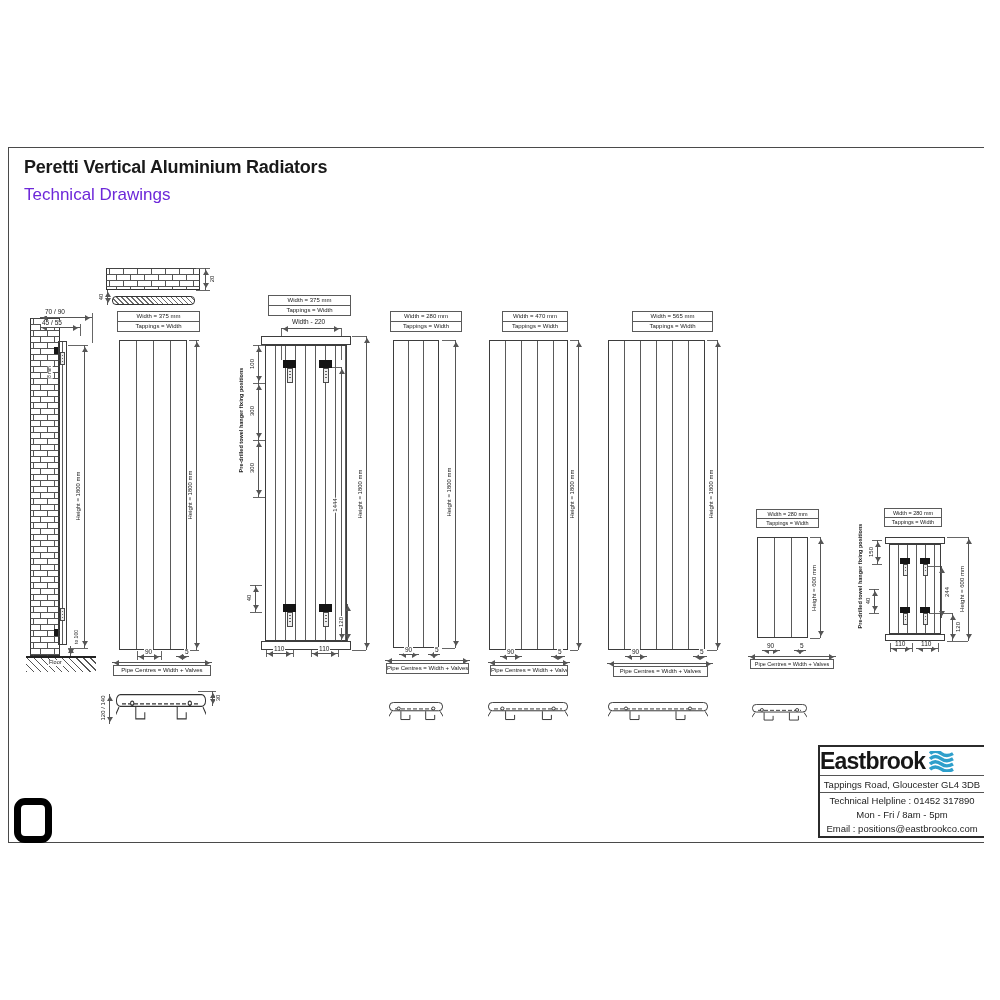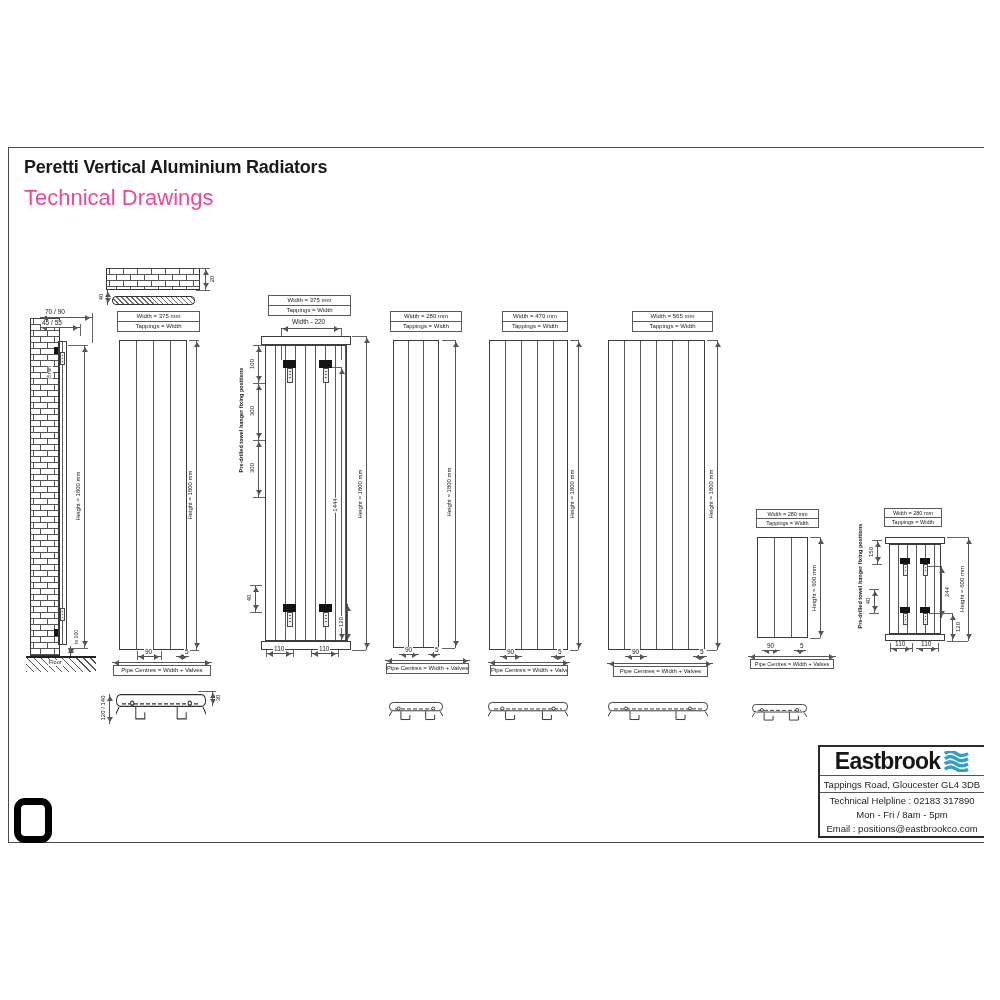--- a/index.html
+++ b/index.html
@@ -1,21 +1,21 @@
 <!DOCTYPE html>
 <html><head>
 <meta charset="utf-8">
 <style>
   *{margin:0;padding:0;box-sizing:border-box}
   html,body{background:#fff}
   .sheet{position:relative;width:984px;height:1000px;background:#fff;
          font-family:"Liberation Sans",sans-serif;color:#1a1a1a;overflow:hidden}
   .frame{position:absolute;left:8px;top:147px;width:983px;height:696px;border:1px solid #4a4a4a}
   .title{position:absolute;left:24px;top:157px;font-size:18px;font-weight:700;letter-spacing:-.2px}
-  .subtitle{position:absolute;left:24px;top:185px;font-size:22px;color:#ec4899}
+  .subtitle{position:absolute;left:24px;top:185px;font-size:17px;color:#6d28d9}
   .abs{position:absolute}
   .blab{position:absolute;border:1px solid #5a5a5a;background:#fff;font-size:6px;line-height:9px;
         text-align:center;white-space:nowrap;overflow:hidden;z-index:5}
   .blab.sm{font-size:5.5px;line-height:8px}
   .dlab{position:absolute;font-size:6.5px;line-height:1;white-space:nowrap;z-index:5;background:#fff;padding:0 1px}
   .rlab{position:absolute;font-size:6px;line-height:1;white-space:nowrap;z-index:5;background:#fff;padding:0 1px;
         transform:translate(-50%,-50%) rotate(-90deg)}
   .rlab.note{font-weight:700;font-size:5.5px}
   .vdim{position:absolute;width:0;border-left:1px solid #555;z-index:2}
   .hdim{position:absolute;height:0;border-top:1px solid #555;z-index:2}
@@ -32,21 +32,21 @@
   .bracket{position:absolute;background:#141414;z-index:6}
   .tag{position:absolute;border:1px solid #4a4a4a;background:#ededed;z-index:6}
   .tag::after{content:"";position:absolute;left:1px;top:2px;right:1px;bottom:2px;
      background:repeating-linear-gradient(to bottom,#666 0 1px,transparent 1px 3px)}
   .profile{position:absolute;border:1px solid #333;border-radius:4px;
      background:repeating-linear-gradient(45deg,rgba(60,60,60,.75) 0 1px,transparent 1px 3.5px);z-index:2}
   .floor{position:absolute;border-top:2px solid #222;
      background:repeating-linear-gradient(45deg,#555 0 1px,transparent 1px 5px)}
   .sq{position:absolute;border:7px solid #000;border-radius:11px;background:#fff}
   .eb{position:absolute;border:2px solid #2b2b2b;background:#fff;display:flex;flex-direction:column;z-index:5}
-  .eb .logo-row{display:flex;align-items:center;justify-content:center;height:30px;border-bottom:1px solid #555}
+  .eb .logo-row{display:flex;align-items:center;height:30px;border-bottom:1px solid #555}
   .eb .brand{font-weight:700;font-size:23px;letter-spacing:-.8px;color:#161616}
   .eb .waves{color:#2E9FCB;margin-left:4px;display:flex}
   .eb .row{display:flex;align-items:center;justify-content:center;font-size:9.5px;color:#1d1d1d}
   .eb .addr{height:17px;border-bottom:1px solid #555}
   .eb .help{height:15px}
   .eb .hours{height:14px}
   .eb .email{height:15px}
 </style>
 </head>
 <body>
@@ -346,20 +346,20 @@
           <g fill="none" stroke="currentColor" stroke-width="3.4">
             <path d="M1 2.6 c3.2 -3 7.2 -3 11.4 0 c3.6 2.6 7.2 2.6 11.6 0"></path>
             <path d="M1 7.8 c3.2 -3 7.2 -3 11.4 0 c3.6 2.6 7.2 2.6 11.6 0"></path>
             <path d="M1 13 c3.2 -3 7.2 -3 11.4 0 c3.6 2.6 7.2 2.6 11.6 0"></path>
             <path d="M1 18.2 c3.2 -3 7.2 -3 11.4 0 c3.6 2.6 7.2 2.6 11.6 0"></path>
           </g>
         </svg>
       </span>
     </div>
     <div class="row addr">Tappings Road, Gloucester GL4 3DB</div>
-    <div class="row help">Technical Helpline : 02183 317890</div>
+    <div class="row help">Technical Helpline : 01452 317890</div>
     <div class="row hours">Mon - Fri / 8am - 5pm</div>
     <div class="row email">Email : positions@eastbrookco.com</div>
   </div>
 
   <div class="sq" style="left:14px;top:798px;width:38px;height:45px"></div>
 
 </div>
 
 </body></html>

